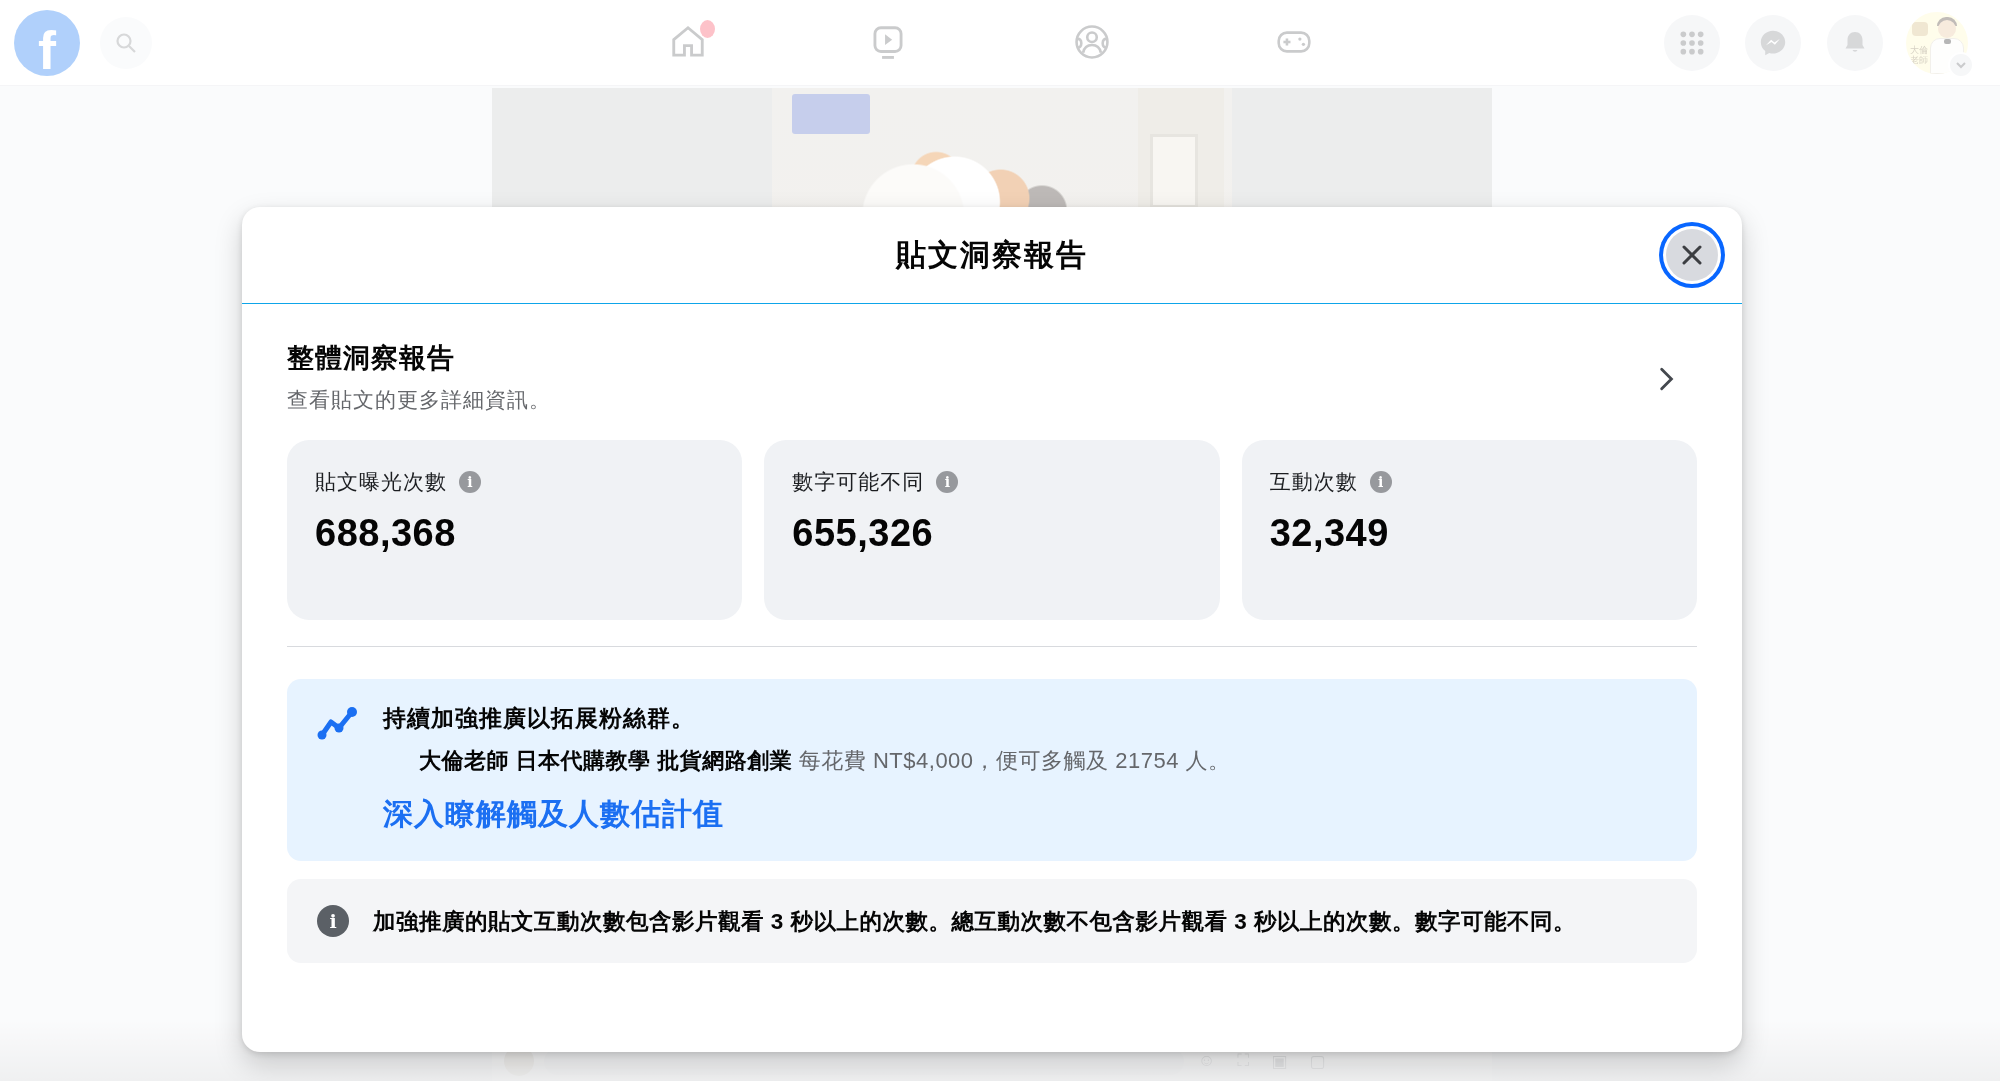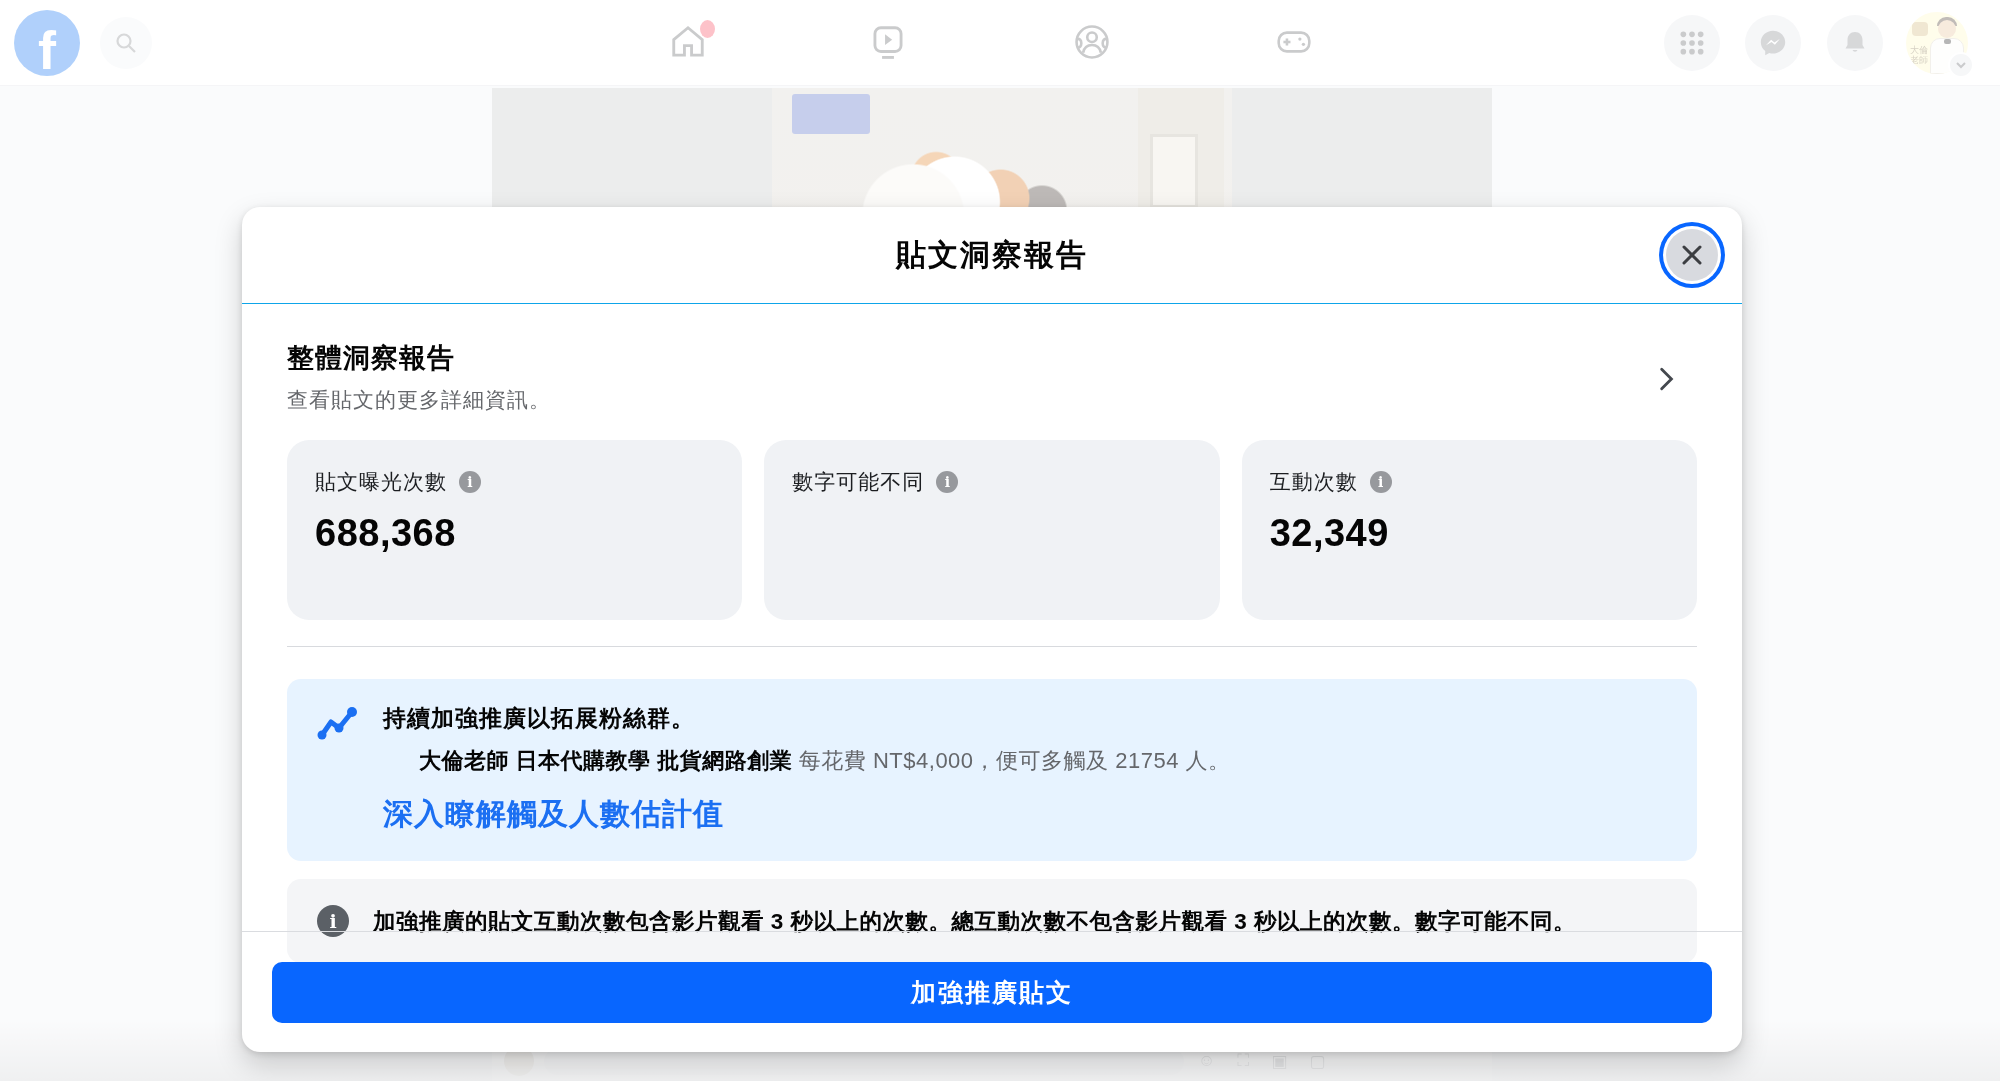--- a/index.html
+++ b/index.html
@@ -271,20 +271,21 @@
             <span class="stat-label">貼文曝光次數</span>
             <span class="info-icon">i</span>
           </div>
           <div class="stat-value">688,368</div>
         </div>
         <div class="stat-card">
           <div class="stat-label-row">
             <span class="stat-label">數字可能不同</span>
             <span class="info-icon">i</span>
           </div>
+          <div class="stat-value">655,326</div>
         </div>
         <div class="stat-card">
           <div class="stat-label-row">
             <span class="stat-label">互動次數</span>
             <span class="info-icon">i</span>
           </div>
           <div class="stat-value">32,349</div>
         </div>
       </div>
 
@@ -309,18 +310,15 @@
         </div>
       </div>
 
       <div class="note-box">
         <div class="note-icon">i</div>
         <div class="note-text">加強推廣的貼文互動次數包含影片觀看 3 秒以上的次數。總互動次數不包含影片觀看 3 秒以上的次數。數字可能不同。</div>
       </div>
 
     </div>
 
-    <div class="modal-footer">
-      <button class="boost-btn">加強推廣貼文</button>
-    </div>
   </div>
 
 </div>
 
 </body></html>

